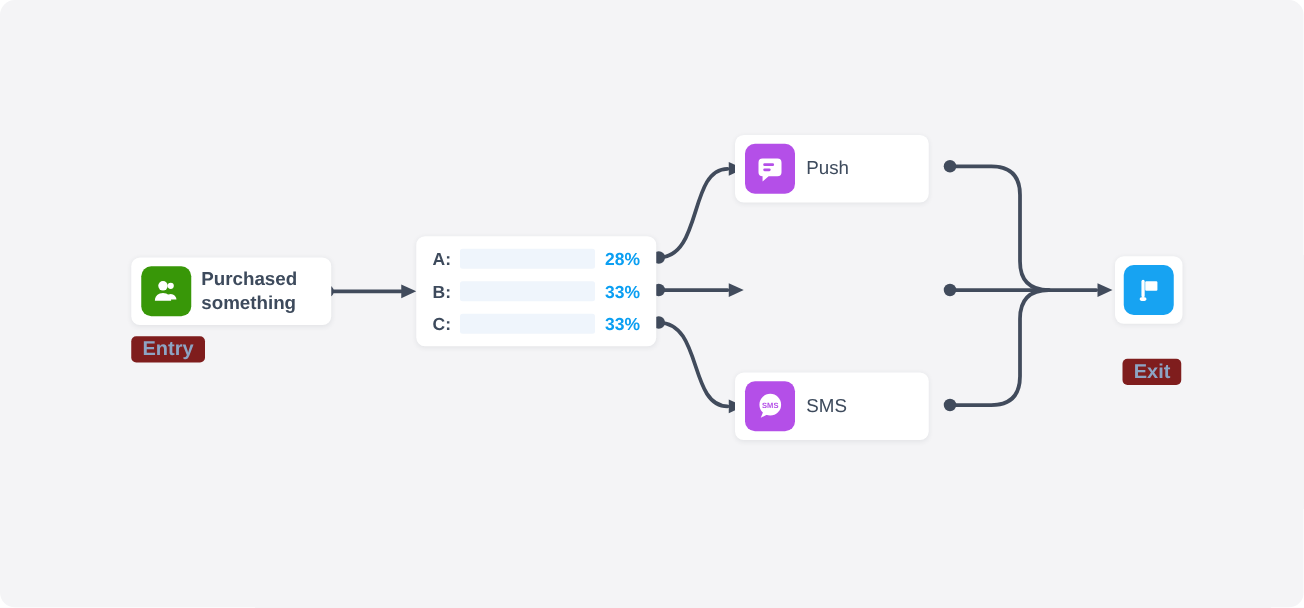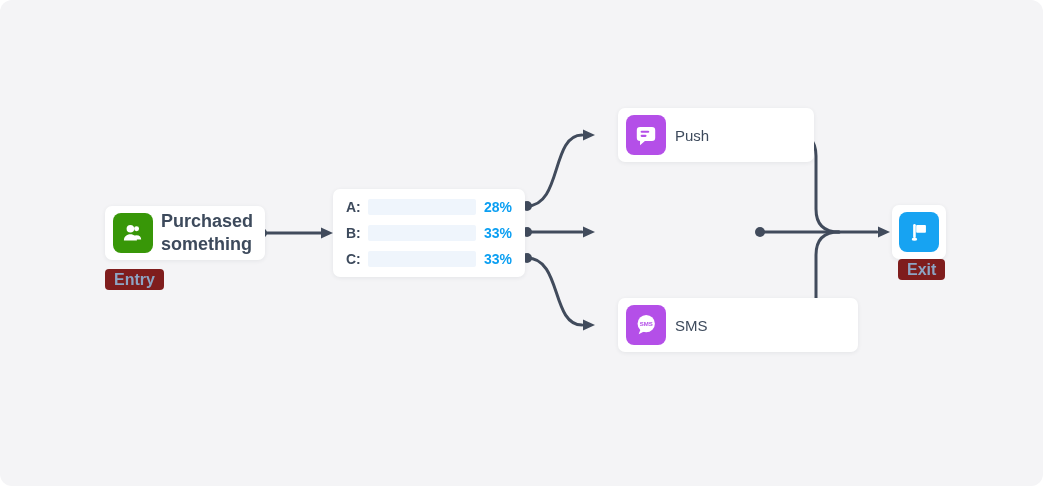--- a/index.html
+++ b/index.html
@@ -1,31 +1,31 @@
 <!DOCTYPE html>
 <html><head>
 <meta charset="utf-8">
 <style>
   html,body{margin:0;padding:0;background:#ffffff;font-family:"Liberation Sans","DejaVu Sans",sans-serif;}
   .canvas{position:relative;width:1043px;height:486px;background:#f4f4f6;border-radius:12px;overflow:hidden;}
   .edges{position:absolute;left:0;top:0;width:1043px;height:486px;}
   .card{position:absolute;background:#ffffff;border-radius:7px;box-shadow:0 1px 4px rgba(40,50,70,0.08);}
   .node-icon{position:absolute;left:8px;top:7px;width:40px;height:40px;border-radius:8px;display:flex;align-items:center;justify-content:center;}
   .entry-card{left:105px;top:206px;width:160px;height:54px;}
-  .entry-label{position:absolute;left:56px;top:50%;transform:translateY(-50%);color:#3d4a5c;font-size:18px;font-weight:700;line-height:1.28;}
+  .entry-label{position:absolute;left:56px;top:50%;transform:translateY(-50%);color:#3d4a5c;font-size:15px;font-weight:700;line-height:1.28;}
   .badge{position:absolute;background:#7f1d1d;color:#8da4c3;font-size:16px;font-weight:700;padding:3px 9px;border-radius:4px;line-height:15px;}
   .entry-badge{left:105px;top:269px;}
-  .exit-badge{left:898px;top:259px;}
+  .exit-badge{left:898px;top:287px;}
   .split-card{left:333px;top:189px;width:192px;height:88px;padding:0;}
   .split-row{position:absolute;left:0;width:100%;height:26px;display:flex;align-items:center;}
   .split-row .row-label{width:22px;margin-left:13px;color:#3d4a5c;font-size:14px;font-weight:700;}
   .bar-track{width:108px;height:16px;background:#eff5fc;border-radius:2px;overflow:hidden;}
   .bar-fill{height:100%;background:#0ba6fa;border-radius:2px 0 0 2px;}
   .row-pct{flex:1;text-align:right;margin-right:13px;color:#0b9ff2;font-size:14px;font-weight:700;}
-  .channel-card{left:618px;width:196px;height:54px;}
+  .channel-card{left:588px;width:155px;height:54px;}
   .channel-label{position:absolute;left:57px;top:50%;transform:translateY(-50%);color:#3d4a5c;font-size:15px;font-weight:500;}
   .exit-card{left:892px;top:205px;width:54px;height:54px;}
   .exit-card .node-icon{left:7px;top:7px;}
 </style>
 </head>
 <body>
 
 <div class="canvas">
 
   <svg class="edges" width="1043" height="486" viewBox="0 0 1043 486">
@@ -94,21 +94,21 @@
       <svg width="26" height="26" viewBox="0 0 24 24">
         <path fill="#ffffff" d="M6.5,4.5 h11 a3,3 0 0 1 3,3 v7 a3,3 0 0 1 -3,3 h-6.5 l-4.5,4 v-4 h0 a3,3 0 0 1 -3,-3 v-7 a3,3 0 0 1 3,-3 z"></path>
         <rect x="7" y="8" width="8" height="2" rx="1" fill="#b44fe8"></rect>
         <rect x="7" y="11.8" width="5.5" height="2" rx="1" fill="#b44fe8"></rect>
       </svg>
     </span>
     <div class="channel-label">Push</div>
   </div>
 
 
-  <div class="card channel-card" style="top:298px;padding-left:44px;">
+  <div class="card channel-card" style="top:298px;">
     <span class="node-icon" style="background: rgb(180, 79, 232);">
       <svg width="26" height="26" viewBox="0 0 24 24">
         <circle cx="12.2" cy="10.8" r="8" fill="#ffffff"></circle>
         <path d="M7.2,15.5 L5.2,20.5 L11,17.5 Z" fill="#ffffff"></path>
         <text x="12.2" y="13" text-anchor="middle" font-size="5.6" font-weight="700" fill="#b44fe8" font-family="'Liberation Sans',sans-serif">SMS</text>
       </svg>
     </span>
     <div class="channel-label">SMS</div>
   </div>
 

